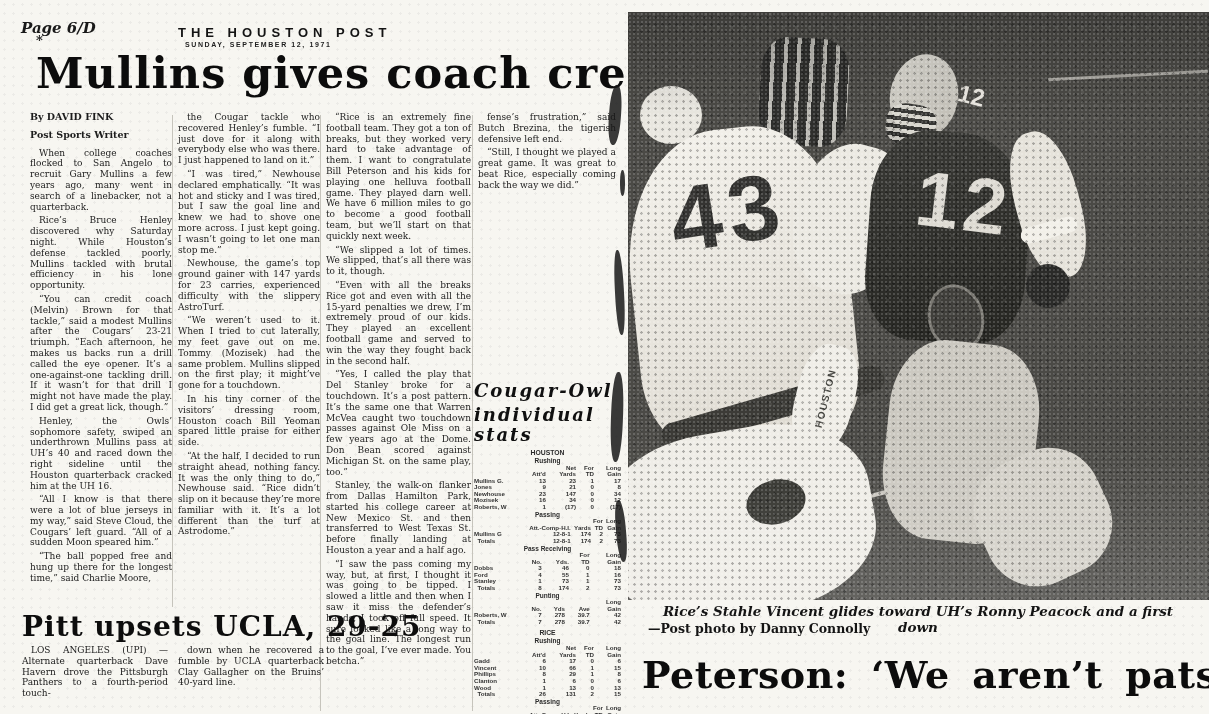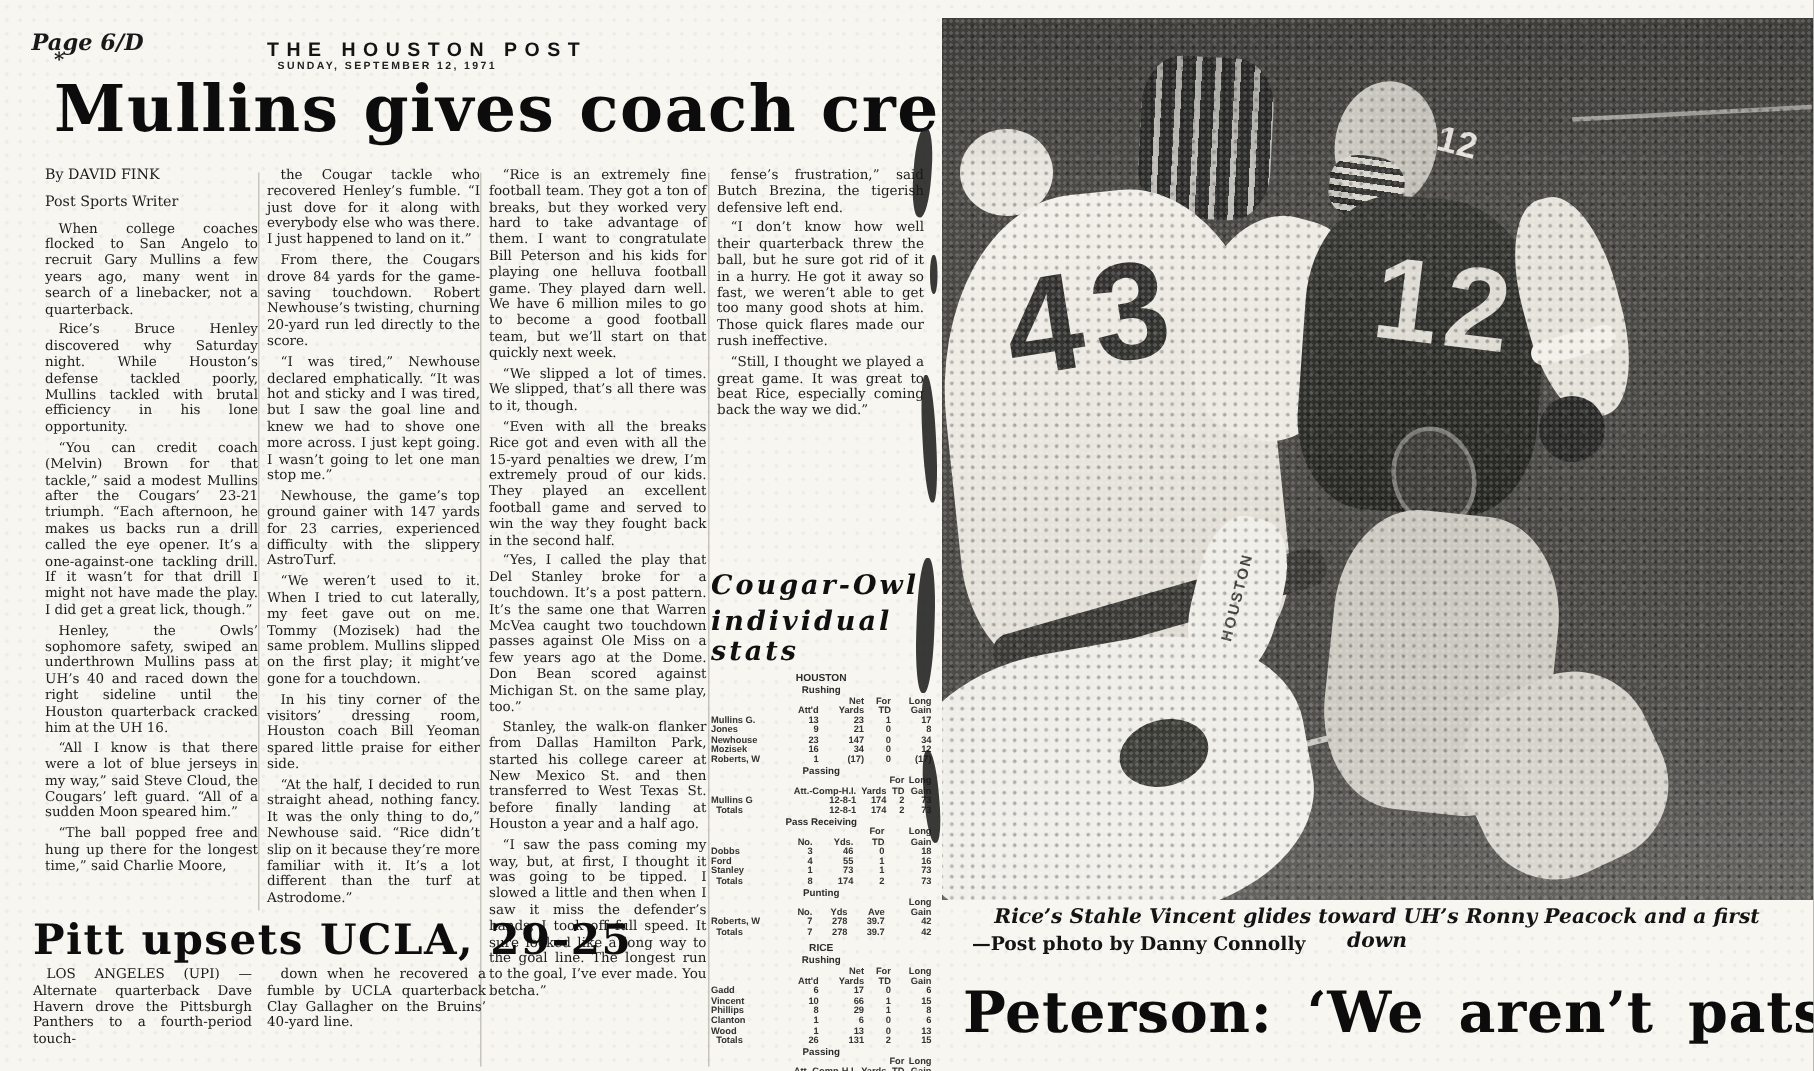--- a/index.html
+++ b/index.html
@@ -11,21 +11,21 @@
   
   #page-label{position:absolute;left:21px;top:19px;font-size:15px;font-weight:700;font-style:italic;}
   #page-star{position:absolute;left:36px;top:33px;font-size:13px;font-weight:700;}
   #masthead-paper{position:absolute;left:178px;top:25px;font-family:"Liberation Sans",sans-serif;font-weight:700;font-size:13px;letter-spacing:5px;color:#141414;text-align:right;}
   #masthead-date{position:absolute;left:185px;top:41px;font-family:"Liberation Sans",sans-serif;font-weight:700;font-size:7px;letter-spacing:1.6px;color:#222;}
   #main-headline{position:absolute;left:36px;top:48px;font-size:43px;font-weight:700;letter-spacing:1px;color:#0c0c0c;white-space:nowrap;}
   
   .col{position:absolute;top:112px;width:142px;text-align:justify;font-size:9px;line-height:10.8px;color:#1c1c1c;}
   #col1{left:30px;} #col2{left:178px;} #col3{left:326px;width:145px;} #col4{left:478px;width:138px;}
   .col p{margin:0 0 3px 0;text-indent:9px;}
-  .byline{font-weight:400;font-size:9.5px;}
+  .byline{font-weight:700;font-size:9.5px;}
   .byline div{margin-bottom:7px;}
   .vrule{position:absolute;width:1px;background:#c6c4bc;}
   #rule1{left:172px;top:115px;height:492px;}
   #rule2{left:320px;top:115px;height:596px;}
   #rule3{left:472px;top:115px;height:596px;}
   
   #stats{position:absolute;left:474px;top:381px;width:147px;}
   .stats-title{text-align:left;font-style:italic;font-weight:700;font-size:18px;line-height:20px;letter-spacing:2px;margin-bottom:4px;color:#101010;}
   .team-name{text-align:center;font-family:"Liberation Sans",sans-serif;font-weight:700;font-size:6.8px;line-height:8px;margin-top:4px;color:#2b2b2b;}
   .sec-label{text-align:center;font-family:"Liberation Sans",sans-serif;font-weight:700;font-size:6.5px;line-height:7.5px;color:#2b2b2b;}
@@ -80,40 +80,38 @@
     <p>When college coaches flocked to San Angelo to recruit Gary Mullins a few years ago, many went in search of a linebacker, not a quarterback.</p>
     <p>Rice’s Bruce Henley discovered why Saturday night. While Houston’s defense tackled poorly, Mullins tackled with brutal efficiency in his lone opportunity.</p>
     <p>“You can credit coach (Melvin) Brown for that tackle,” said a modest Mullins after the Cougars’ 23-21 triumph. “Each afternoon, he makes us backs run a drill called the eye opener. It’s a one-against-one tackling drill. If it wasn’t for that drill I might not have made the play. I did get a great lick, though.”</p>
     <p>Henley, the Owls’ sophomore safety, swiped an underthrown Mullins pass at UH’s 40 and raced down the right sideline until the Houston quarterback cracked him at the UH 16.</p>
     <p>“All I know is that there were a lot of blue jerseys in my way,” said Steve Cloud, the Cougars’ left guard. “All of a sudden Moon speared him.”</p>
     <p>“The ball popped free and hung up there for the longest time,” said Charlie Moore,</p>
   </div>
 
   <div class="col" id="col2">
     <p>the Cougar tackle who recovered Henley’s fumble. “I just dove for it along with everybody else who was there. I just happened to land on it.”</p>
-    <p>From there, the Cougars drove 84 yards for the game-saving touchdown. Robert Newhouse’s twisting, churning 20-yard run led directly to the score.</p>
     <p>“I was tired,” Newhouse declared emphatically. “It was hot and sticky and I was tired, but I saw the goal line and knew we had to shove one more across. I just kept going. I wasn’t going to let one man stop me.”</p>
     <p>Newhouse, the game’s top ground gainer with 147 yards for 23 carries, experienced difficulty with the slippery AstroTurf.</p>
     <p>“We weren’t used to it. When I tried to cut laterally, my feet gave out on me. Tommy (Mozisek) had the same problem. Mullins slipped on the first play; it might’ve gone for a touchdown.</p>
     <p>In his tiny corner of the visitors’ dressing room, Houston coach Bill Yeoman spared little praise for either side.</p>
     <p>“At the half, I decided to run straight ahead, nothing fancy. It was the only thing to do,” Newhouse said. “Rice didn’t slip on it because they’re more familiar with it. It’s a lot different than the turf at Astrodome.”</p>
   </div>
 
   <div class="col" id="col3">
     <p>“Rice is an extremely fine football team. They got a ton of breaks, but they worked very hard to take advantage of them. I want to congratulate Bill Peterson and his kids for playing one helluva football game. They played darn well. We have 6 million miles to go to become a good football team, but we’ll start on that quickly next week.</p>
     <p>“We slipped a lot of times. We slipped, that’s all there was to it, though.</p>
     <p>“Even with all the breaks Rice got and even with all the 15-yard penalties we drew, I’m extremely proud of our kids. They played an excellent football game and served to win the way they fought back in the second half.</p>
     <p>“Yes, I called the play that Del Stanley broke for a touchdown. It’s a post pattern. It’s the same one that Warren McVea caught two touchdown passes against Ole Miss on a few years ago at the Dome. Don Bean scored against Michigan St. on the same play, too.”</p>
     <p>Stanley, the walk-on flanker from Dallas Hamilton Park, started his college career at New Mexico St. and then transferred to West Texas St. before finally landing at Houston a year and a half ago.</p>
     <p>“I saw the pass coming my way, but, at first, I thought it was going to be tipped. I slowed a little and then when I saw it miss the defender’s hands, I took off full speed. It sure looked like a long way to the goal line. The longest run to the goal, I’ve ever made. You betcha.”</p>
   </div>
 
   <div class="col" id="col4">
     <p>fense’s frustration,” said Butch Brezina, the tigerish defensive left end.</p>
-    <p>“I don’t know how well their quarterback threw the ball, but he sure got rid of it in a hurry. He got it away so fast, we weren’t able to get too many good shots at him. Those quick flares made our rush ineffective.</p>
     <p>“Still, I thought we played a great game. It was great to beat Rice, especially coming back the way we did.”</p>
   </div>
 
   <div id="stats">
     <div class="stats-title">Cougar-Owl</div>
     <div class="stats-title">individual stats</div>
 
     <div class="team-name">HOUSTON</div>
     <div class="sec-label">Rushing</div>
     <table class="stat">

